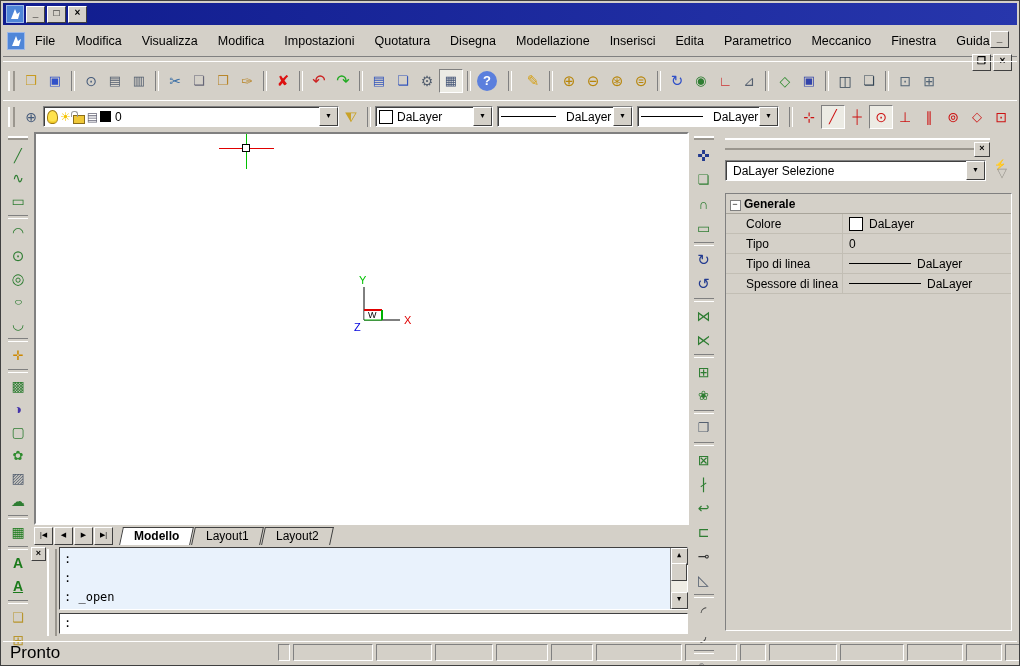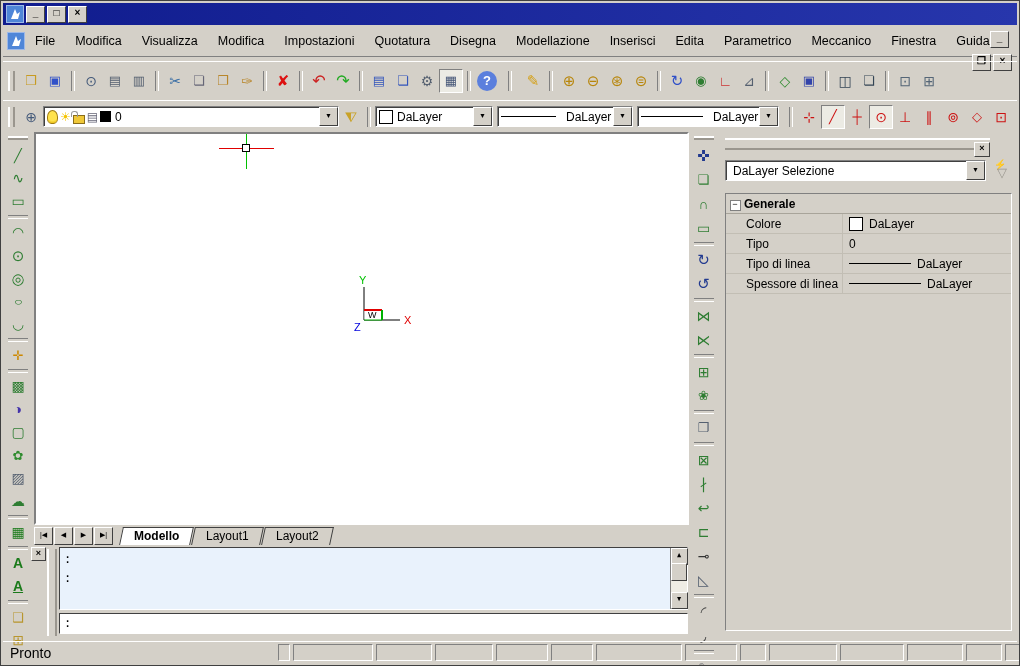--- a/index.html
+++ b/index.html
@@ -100,21 +100,21 @@
   .prow .c0{width:18px;text-align:center;flex:0 0 auto}
   .prow .plabel{width:96px;padding-left:2px;flex:0 0 auto;border-right:1px solid #c2beb4;height:100%;
     display:flex;align-items:center;white-space:nowrap}
   .prow .pval{flex:1;padding-left:6px;display:flex;align-items:center;gap:6px;white-space:nowrap}
   .phead{font-weight:bold;border-bottom:1px solid #a8a49a}
   .collapsebox{display:inline-block;width:9px;height:9px;background:#fff;border:1px solid #808080;
     font-size:9px;line-height:7px;text-align:center;font-weight:normal}
   
   #statusbar{position:absolute;left:2px;right:2px;bottom:2px;height:21px;border-top:1px solid #fff;
     display:flex;align-items:center}
-  #statustext{padding-left:7px;font-size:14px;width:268px;flex:0 0 auto}
+  #statustext{padding-left:7px;font-size:17px;width:268px;flex:0 0 auto}
   .scell{height:15px;border:1px solid;border-color:#808080 #fff #fff #808080;margin-right:3px;flex:0 0 auto}
   
   #child-restore-row{position:absolute;right:7px;top:53px;display:flex}
   svg text{font-family:"Liberation Sans",sans-serif}
 </style>
 </head>
 <body>
 
 <div id="titlebar">
   <div id="appicon">
@@ -341,20 +341,21 @@
 
 <div id="cmdwin">
   <div>
     <div id="cmd-close">×</div>
   </div>
   <div id="cmd-grip"></div>
   <div id="cmd-main">
     <div id="cmd-hist">
       <div>:</div>
       <div>:</div>
+      <div>:  _open</div>
       <div id="cmd-sb">
         <span class="sbbtn">▲</span>
         <span id="sb-thumb"></span>
         <span class="sbbtn">▼</span>
       </div>
     </div>
     <div id="cmd-input">:</div>
   </div>
 </div>
 

